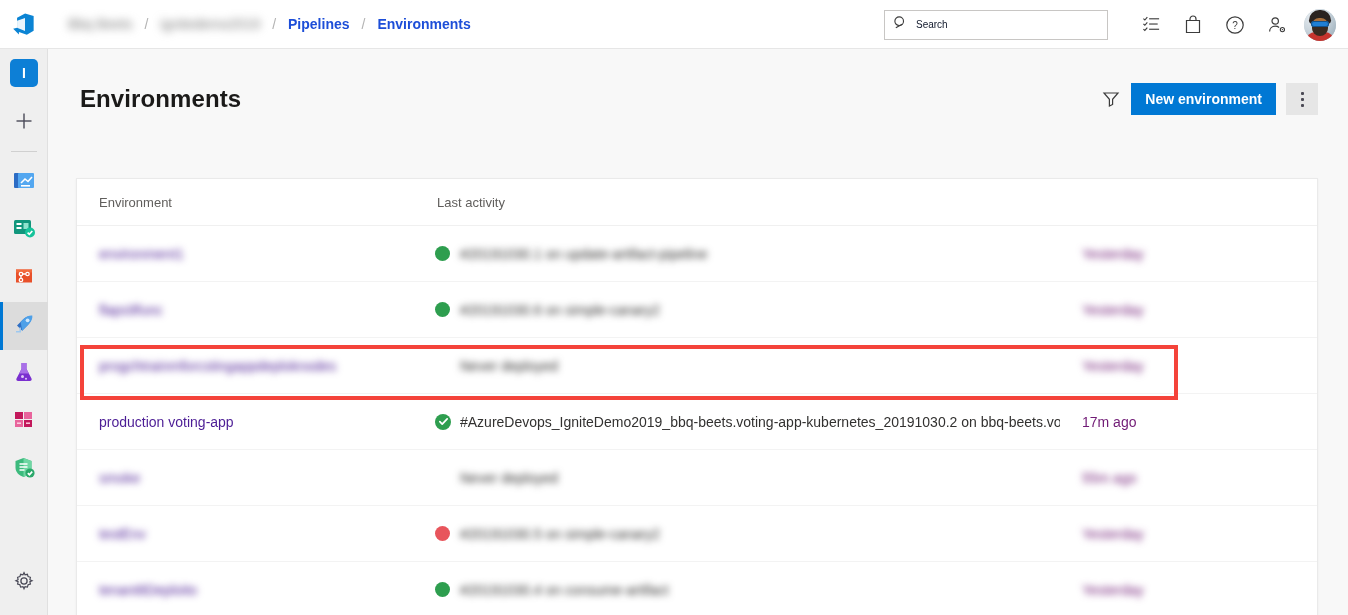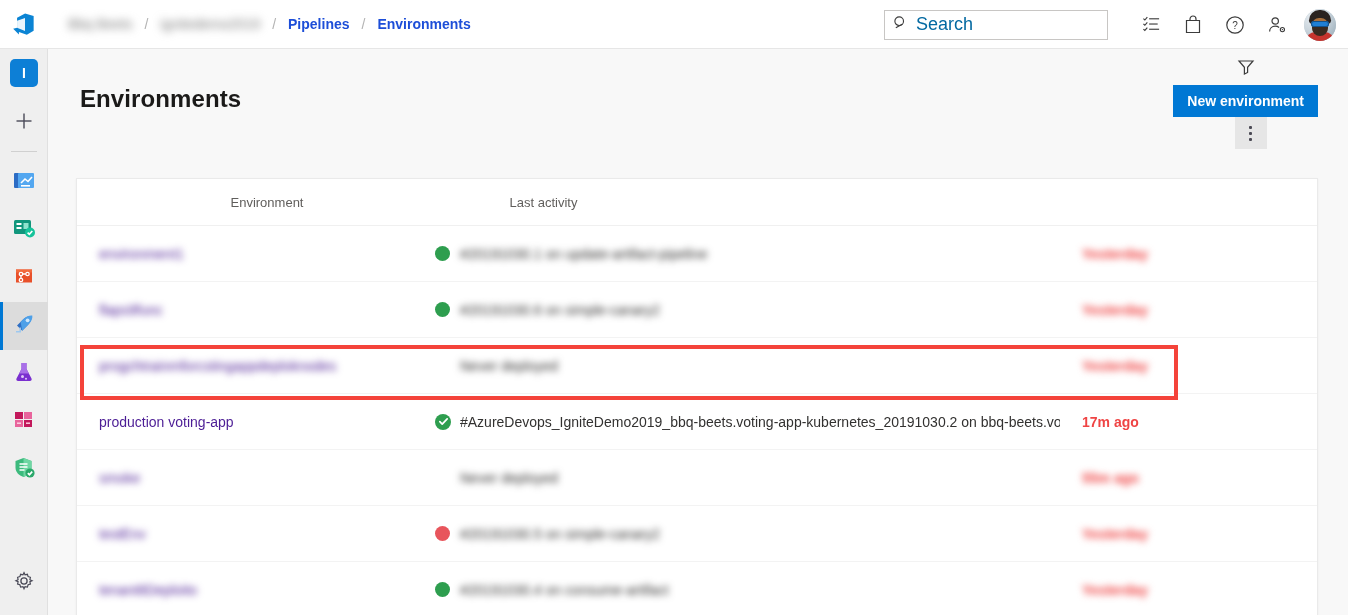--- a/index.html
+++ b/index.html
@@ -27,21 +27,21 @@
   .crumb-sep { color: #b3b3b3; font-size: 14px; padding: 0 2px; }
 
   .topbar-right {
     position: absolute; right: 10px; top: 0; height: 49px;
     display: flex; align-items: center; gap: 0px;
   }
   .searchbox {
     width: 224px; height: 30px; border: 1px solid #c8c6c4; background: #fff;
     display: flex; align-items: center; padding: 0 8px; margin-right: 22px;
   }
-  .searchbox .ph { font-size: 18px; color: #0369a1; margin-left: 8px; }
+  .searchbox .ph { font-size: 10px; color: #0f172a; margin-left: 8px; }
   .topicon {
     width: 42px; height: 44px; display: flex; align-items: center; justify-content: center;
     color: #3c3c3c;
   }
   .avatar {
     width: 32px; height: 32px; border-radius: 50%; margin-left: 6px; margin-right: 2px;
     overflow: hidden; position: relative; background: #cfd8de;
   }
   .av-bg { position: absolute; inset: 0; background:
       radial-gradient(circle at 30% 25%, #e9eef2 0%, #c9d4dc 45%, #8fa3b0 100%); }
@@ -81,48 +81,48 @@
   
   .content {
     position: absolute; left: 48px; top: 49px; width: 1300px; height: 566px;
     background: #f8f8f8;
   }
   .page-head {
     position: absolute; left: 32px; top: 22px; right: 30px; height: 56px;
     display: flex; align-items: center;
   }
   .page-title { font-size: 24px; font-weight: 600; color: #1b1a19; letter-spacing: 0.1px; }
-  .head-actions { margin-left: auto; display: flex; align-items: center; gap: 0; flex-direction: column; }
+  .head-actions { margin-left: auto; display: flex; align-items: center; gap: 0; }
   .filter-btn { width: 40px; height: 36px; display: flex; align-items: center; justify-content: center; }
   .new-env-btn {
     background: #0078d4; color: #ffffff; font-size: 14px; font-weight: 600;
     height: 32px; padding: 0 14px; display: flex; align-items: center; border: none;
     font-family: "Liberation Sans", sans-serif; cursor: pointer;
   }
   .more-btn {
     width: 32px; height: 32px; background: #e6e6e6; margin-left: 10px;
     display: flex; align-items: center; justify-content: center; flex-direction: column; gap: 3px;
     border: none; cursor: pointer;
   }
   .more-btn i { width: 3px; height: 3px; background: #4b4a55; display: block; border-radius: 1px; }
 
   .table-card {
     position: absolute; left: 28px; top: 129px; width: 1242px;
     background: #ffffff; border: 1px solid #eaeaea;
     box-shadow: 0 1px 2px rgba(0,0,0,0.06);
   }
-  .t-head { display: flex; height: 47px; align-items: center; border-bottom: 1px solid #f0f0f0; text-align: center; }
+  .t-head { display: flex; height: 47px; align-items: center; border-bottom: 1px solid #f0f0f0; }
   .t-row { display: flex; height: 56px; align-items: center; border-bottom: 1px solid #f3f3f3; position: relative; }
   .c-env { width: 358px; padding-left: 22px; }
   .c-status { width: 645px; display: flex; align-items: center; }
   .c-act { width: 215px; padding-left: 2px; }
   .t-head .c-env, .t-head .c-status, .t-head .c-act { font-size: 13px; color: #605e5c; }
   .env-name { font-size: 14px; color: #4c1d95; }
   .status-text { font-size: 14px; color: #323130; white-space: nowrap; overflow: hidden; text-overflow: clip; }
-  .act-text { font-size: 14px; color: #ef4444; white-space: nowrap; font-weight: bold; }
+  .act-text { font-size: 14px; color: #701a75; white-space: nowrap; }
   .blurred { filter: blur(3.6px); }
   .dot { width: 15px; height: 15px; border-radius: 50%; margin-right: 10px; flex: 0 0 auto; }
   .dot.green { background: #2e9e4f; }
   .dot.red { background: #e8555c; }
   .dot.none { background: transparent; }
   .check {
     width: 16px; height: 16px; border-radius: 50%; background: #2e9e4f;
     margin-right: 9px; flex: 0 0 auto; display: flex; align-items: center; justify-content: center;
   }
 

